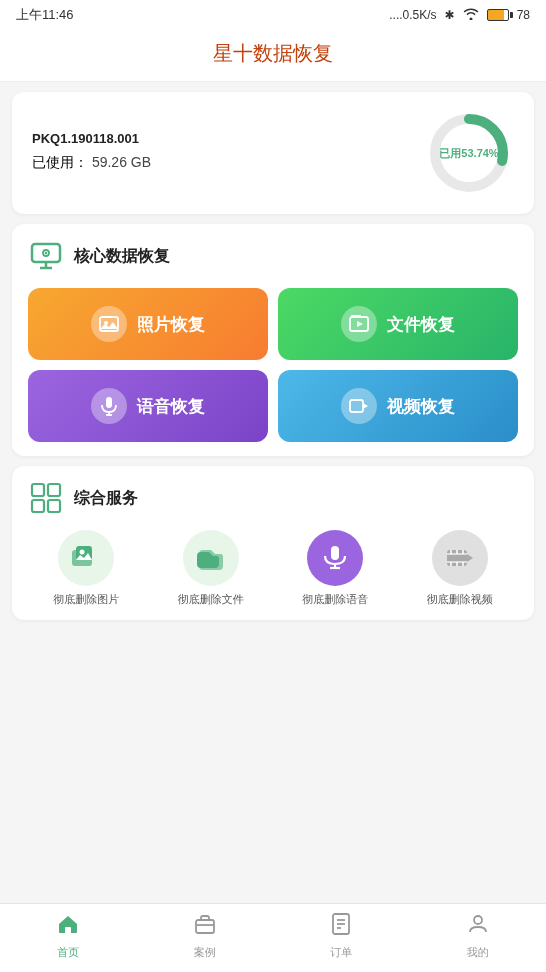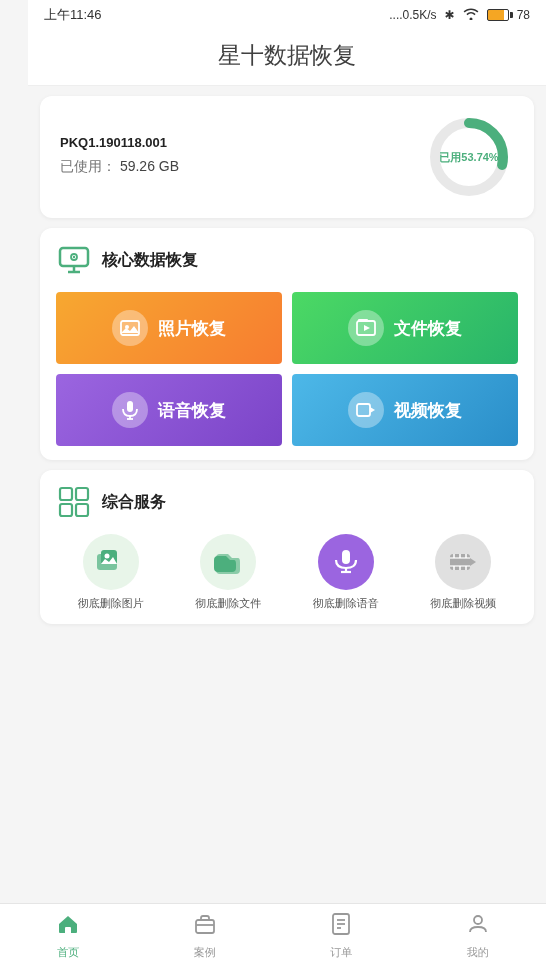--- a/index.html
+++ b/index.html
@@ -47,23 +47,23 @@
       height: 6px;
       background: #333;
       border-radius: 0 1px 1px 0;
     }
 
     
     .header {
       background: #fff;
       text-align: center;
       padding: 10px 0 14px;
-      font-size: 23px;
+      font-size: 20px;
       font-weight: 500;
-      color: #404040;
+      color: #c2410c;
       border-bottom: 1px solid #eee;
     }
 
     
     .storage-card {
       background: #fff;
       margin: 10px 12px;
       border-radius: 12px;
       padding: 16px 20px;
       display: flex;
@@ -76,21 +76,21 @@
       font-weight: 600;
       color: #222;
       margin-bottom: 8px;
     }
     .storage-info .used, .storage-info .total {
       font-size: 14px;
       color: #444;
       margin-bottom: 4px;
     }
     .storage-info .label {
-      color: #737373;
+      color: #000000;
     }
 
     
     .donut-container {
       position: relative;
       width: 90px;
       height: 90px;
     }
     .donut-container svg {
       width: 90px;
@@ -135,21 +135,21 @@
       color: #222;
     }
 
     
     .recovery-grid {
       display: grid;
       grid-template-columns: 1fr 1fr;
       gap: 10px;
     }
     .recovery-btn {
-      border-radius: 4px;
+      border-radius: 12px;
       padding: 18px 12px;
       display: flex;
       align-items: center;
       justify-content: center;
       gap: 10px;
       cursor: pointer;
       font-size: 17px;
       font-weight: 600;
       color: #fff;
       border: none;
@@ -234,21 +234,20 @@
     .nav-item.active .nav-icon { color: #4caf7d; }
     .nav-item.active .nav-label { color: #4caf7d; }
 
     
     .monitor-svg {
       color: #4caf7d;
     }
 
     .page-content {
       padding-bottom: 70px;
-      margin-left: 28px;
     }
   </style>
 </head>
 <body>
 
 <div class="page-content">
 
   <div class="status-bar">
     <span>上午11:46</span>
     <div class="status-bar-right">

